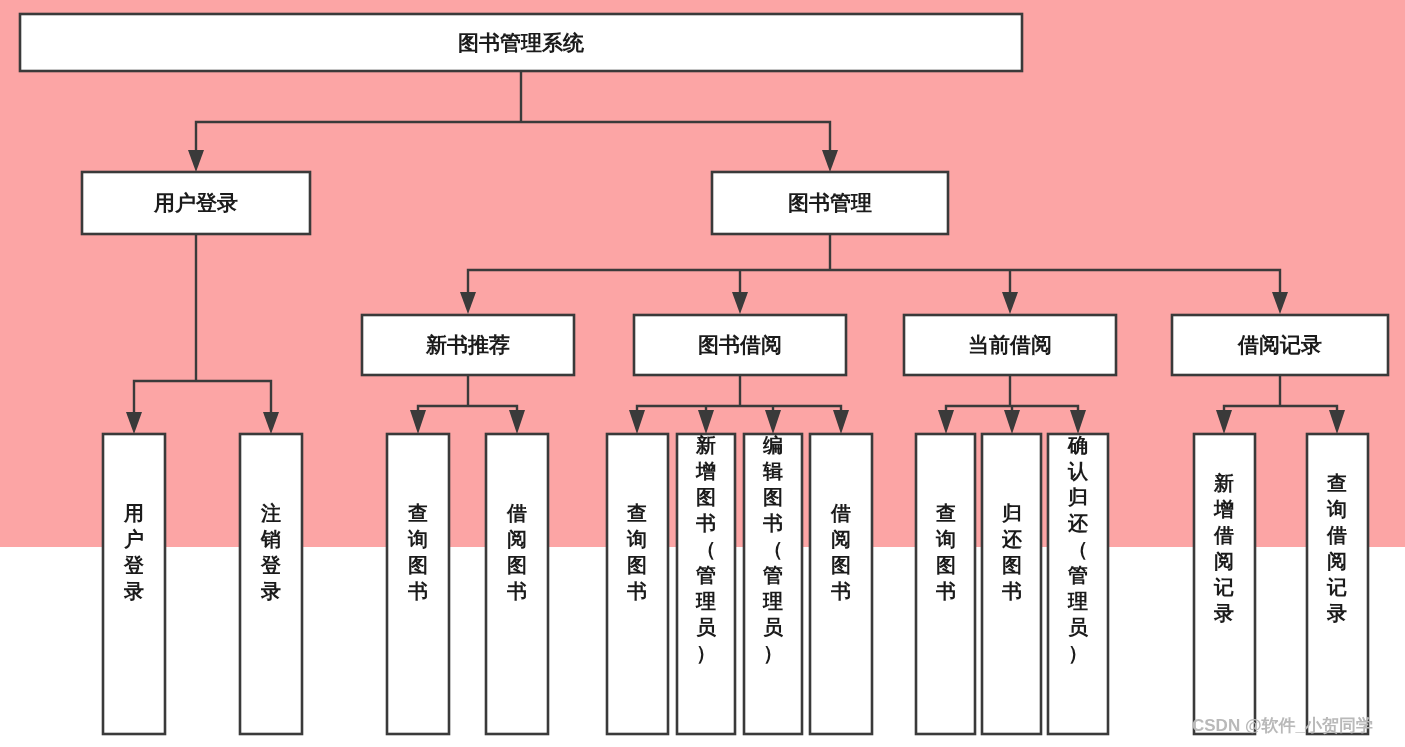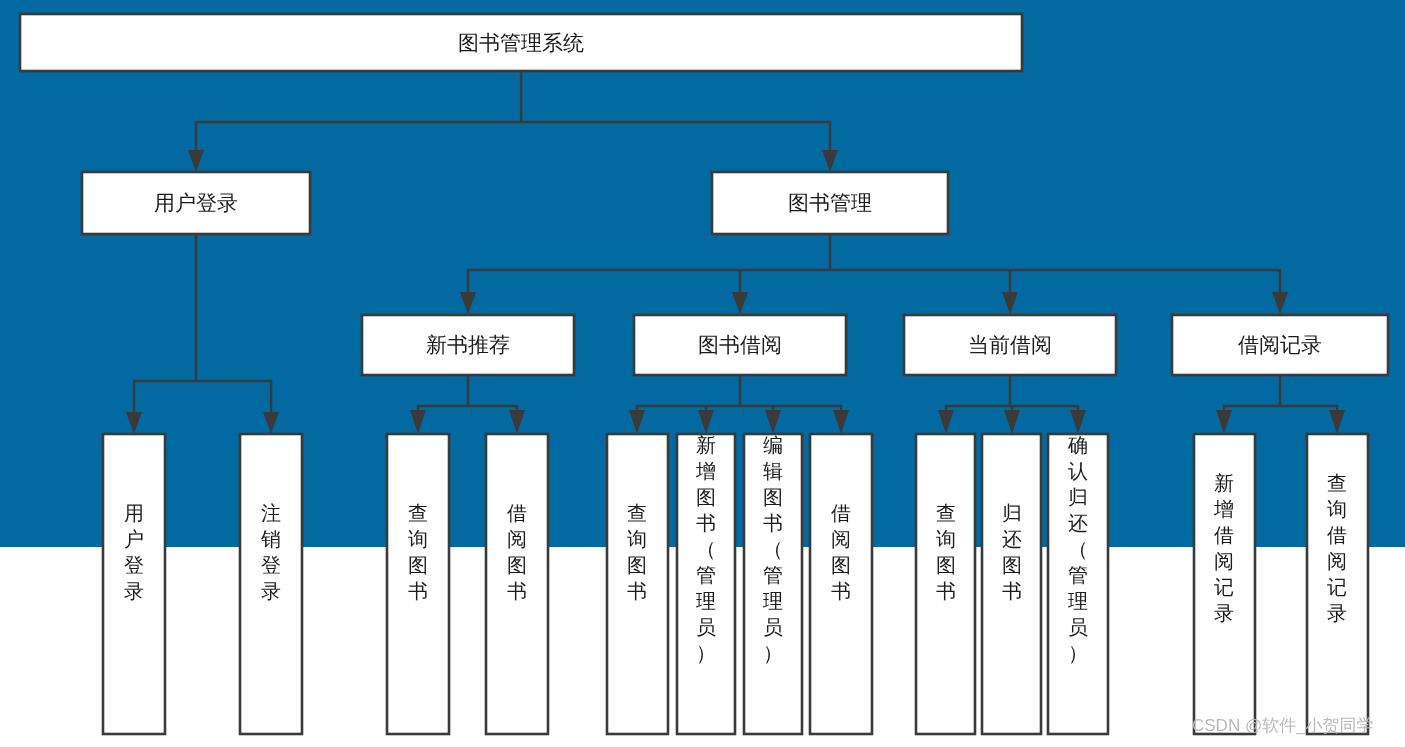--- a/index.html
+++ b/index.html
@@ -11,21 +11,22 @@
     width: 1405px;
     height: 747px;
     font-family: "Liberation Sans", "DejaVu Sans", sans-serif;
     overflow: hidden;
     position: relative;
   }
   #diagram-root {
     position: relative;
     width: 1405px;
     height: 547px;
-    background: #0369a1;
+    background: #fca5a5;
+    font-weight: bold;
   }
   svg#chart-svg {
     position: absolute;
     left: 0;
     top: 0;
     width: 1405px;
     height: 747px;
     display: block;
   }
   .node-box {

